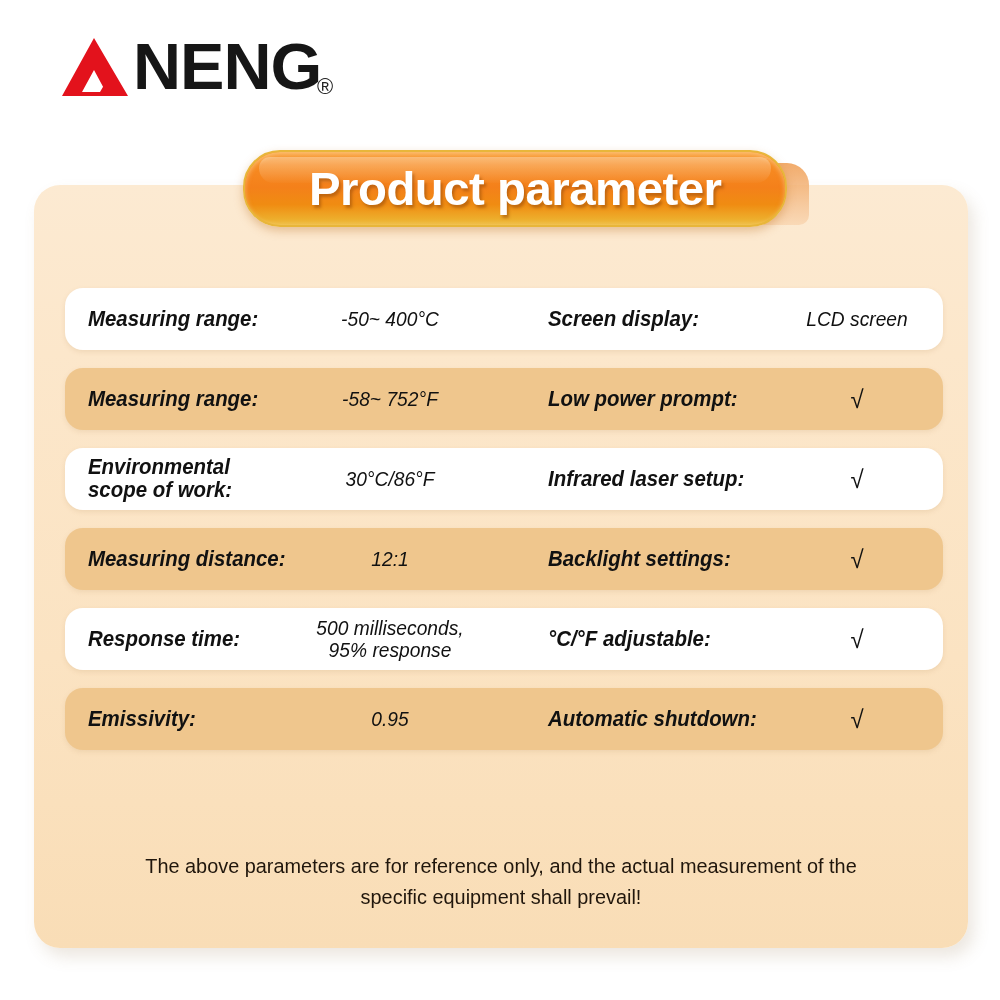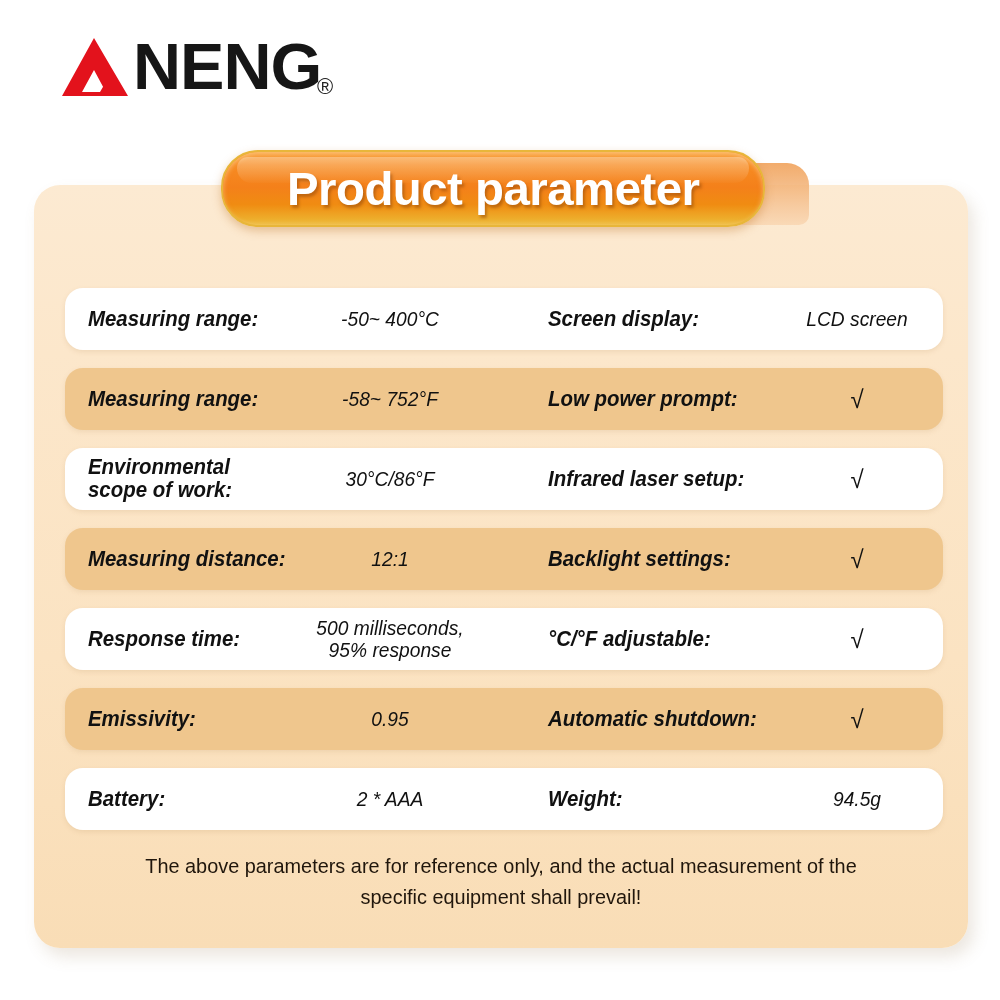--- a/index.html
+++ b/index.html
@@ -73,21 +73,21 @@
     width: 520px;
     height: 62px;
     border-radius: 22px 22px 10px 10px;
     background: linear-gradient(180deg, #f0a057 0%, #f6c79a 70%, #f9d7b3 100%);
     opacity: 0.88;
   }
 
   
   #title-pill {
     position: absolute;
-    left: 187px;
+    left: 209px;
     top: -35px;
     width: 540px;
     height: 73px;
     border-radius: 37px;
     background: linear-gradient(180deg,
                  #f9a13c 0%,
                  #f78c23 18%,
                  #f4801a 48%,
                  #f08c12 72%,
                  #edae2c 92%,
@@ -256,25 +256,19 @@
       <span class="cell-value col-r-value check">√</span>
     </div>
 
     <div class="spec-row tan">
       <span class="cell-label col-l-label">Emissivity:</span>
       <span class="cell-value col-l-value">0.95</span>
       <span class="cell-label col-r-label">Automatic shutdown:</span>
       <span class="cell-value col-r-value check">√</span>
     </div>
 
-    <div class="spec-row light">
-      <span class="cell-label col-l-label">Battery:</span>
-      <span class="cell-value col-l-value">2 * AAA</span>
-      <span class="cell-label col-r-label">Weight:</span>
-      <span class="cell-value col-r-value">94.5g</span>
-    </div>
 
   </div>
 
   <div id="footer-note">The above parameters are for reference only, and the actual
 measurement of the specific equipment shall prevail!</div>
 
 </div>
 
 </body></html>

